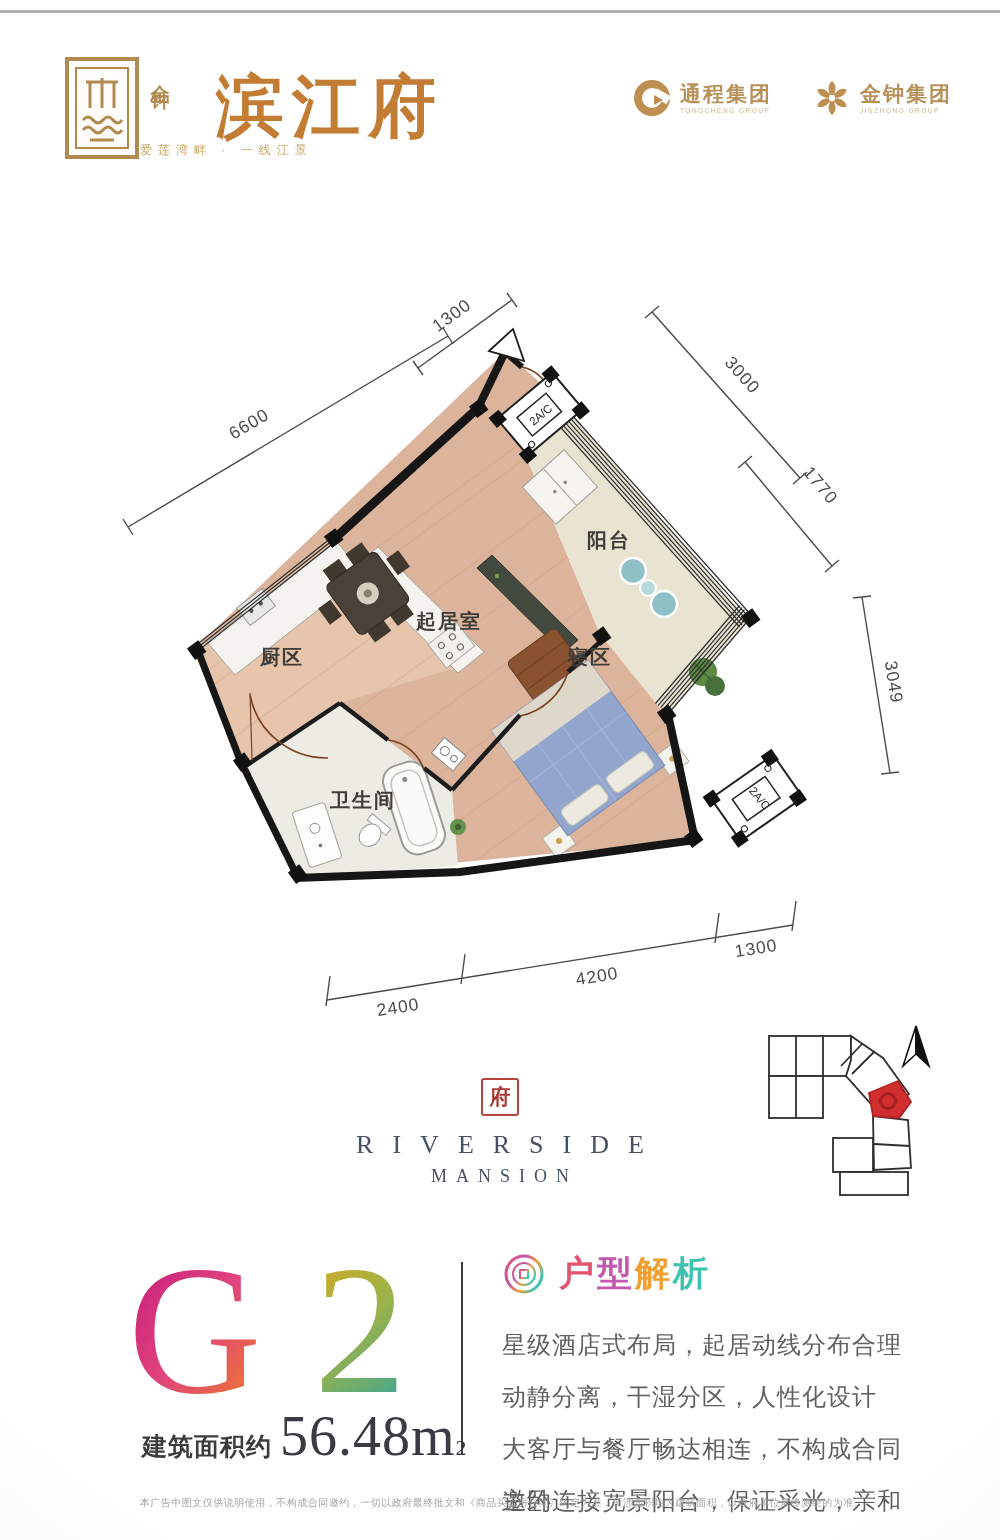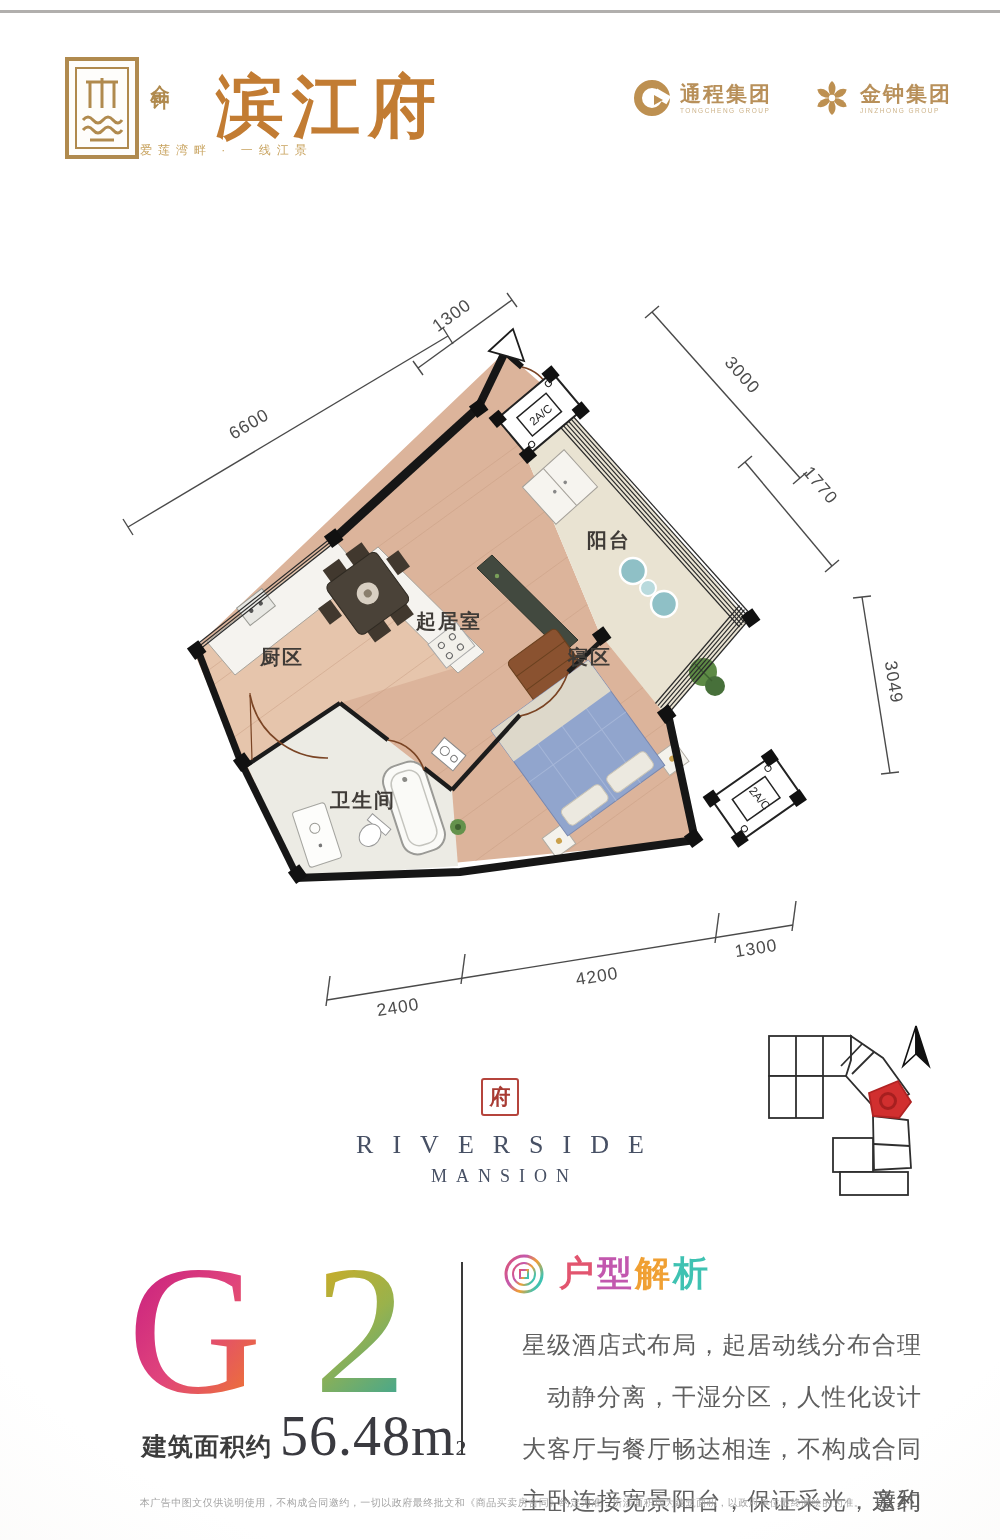--- a/index.html
+++ b/index.html
@@ -35,21 +35,21 @@
 
   
   .g2svg{position:absolute;left:128px;top:1240px;}
   .area{position:absolute;left:142px;top:1404px;display:flex;align-items:baseline;color:#3a3a40;justify-content:space-between;}
   .area-label{font-size:25px;font-weight:700;color:#3c3c3c;letter-spacing:1px;}
   .area-num{font-family:"Liberation Serif","DejaVu Serif",serif;font-size:56px;margin-left:8px;letter-spacing:1px;}
   .area-sup{font-family:"Liberation Serif","DejaVu Serif",serif;font-size:22px;vertical-align:28px;}
   .vdivider{position:absolute;left:461px;top:1262px;width:2px;height:192px;background:#3a3a3a;}
 
   
-  .analysis{position:absolute;left:502px;top:1250px;width:420px;text-align:right;}
+  .analysis{position:absolute;left:502px;top:1250px;width:420px;}
   .an-head{display:flex;align-items:center;gap:13px;}
   .an-title{font-size:35px;font-weight:800;letter-spacing:3px;}
   .t1{color:#e2556f}.t2{color:#c257ae}.t3{color:#f0a033}.t4{color:#3fc2b2}
   .an-lines{margin-top:22px;}
   .an-line{font-size:24px;color:#5f5f5f;letter-spacing:1px;height:52px;line-height:52px;font-weight:500;}
 
   .disclaimer{position:absolute;left:2px;top:1496px;width:100%;text-align:center;font-size:10px;color:#a3a3a3;
               letter-spacing:.5px;}
 </style>
 </head>

